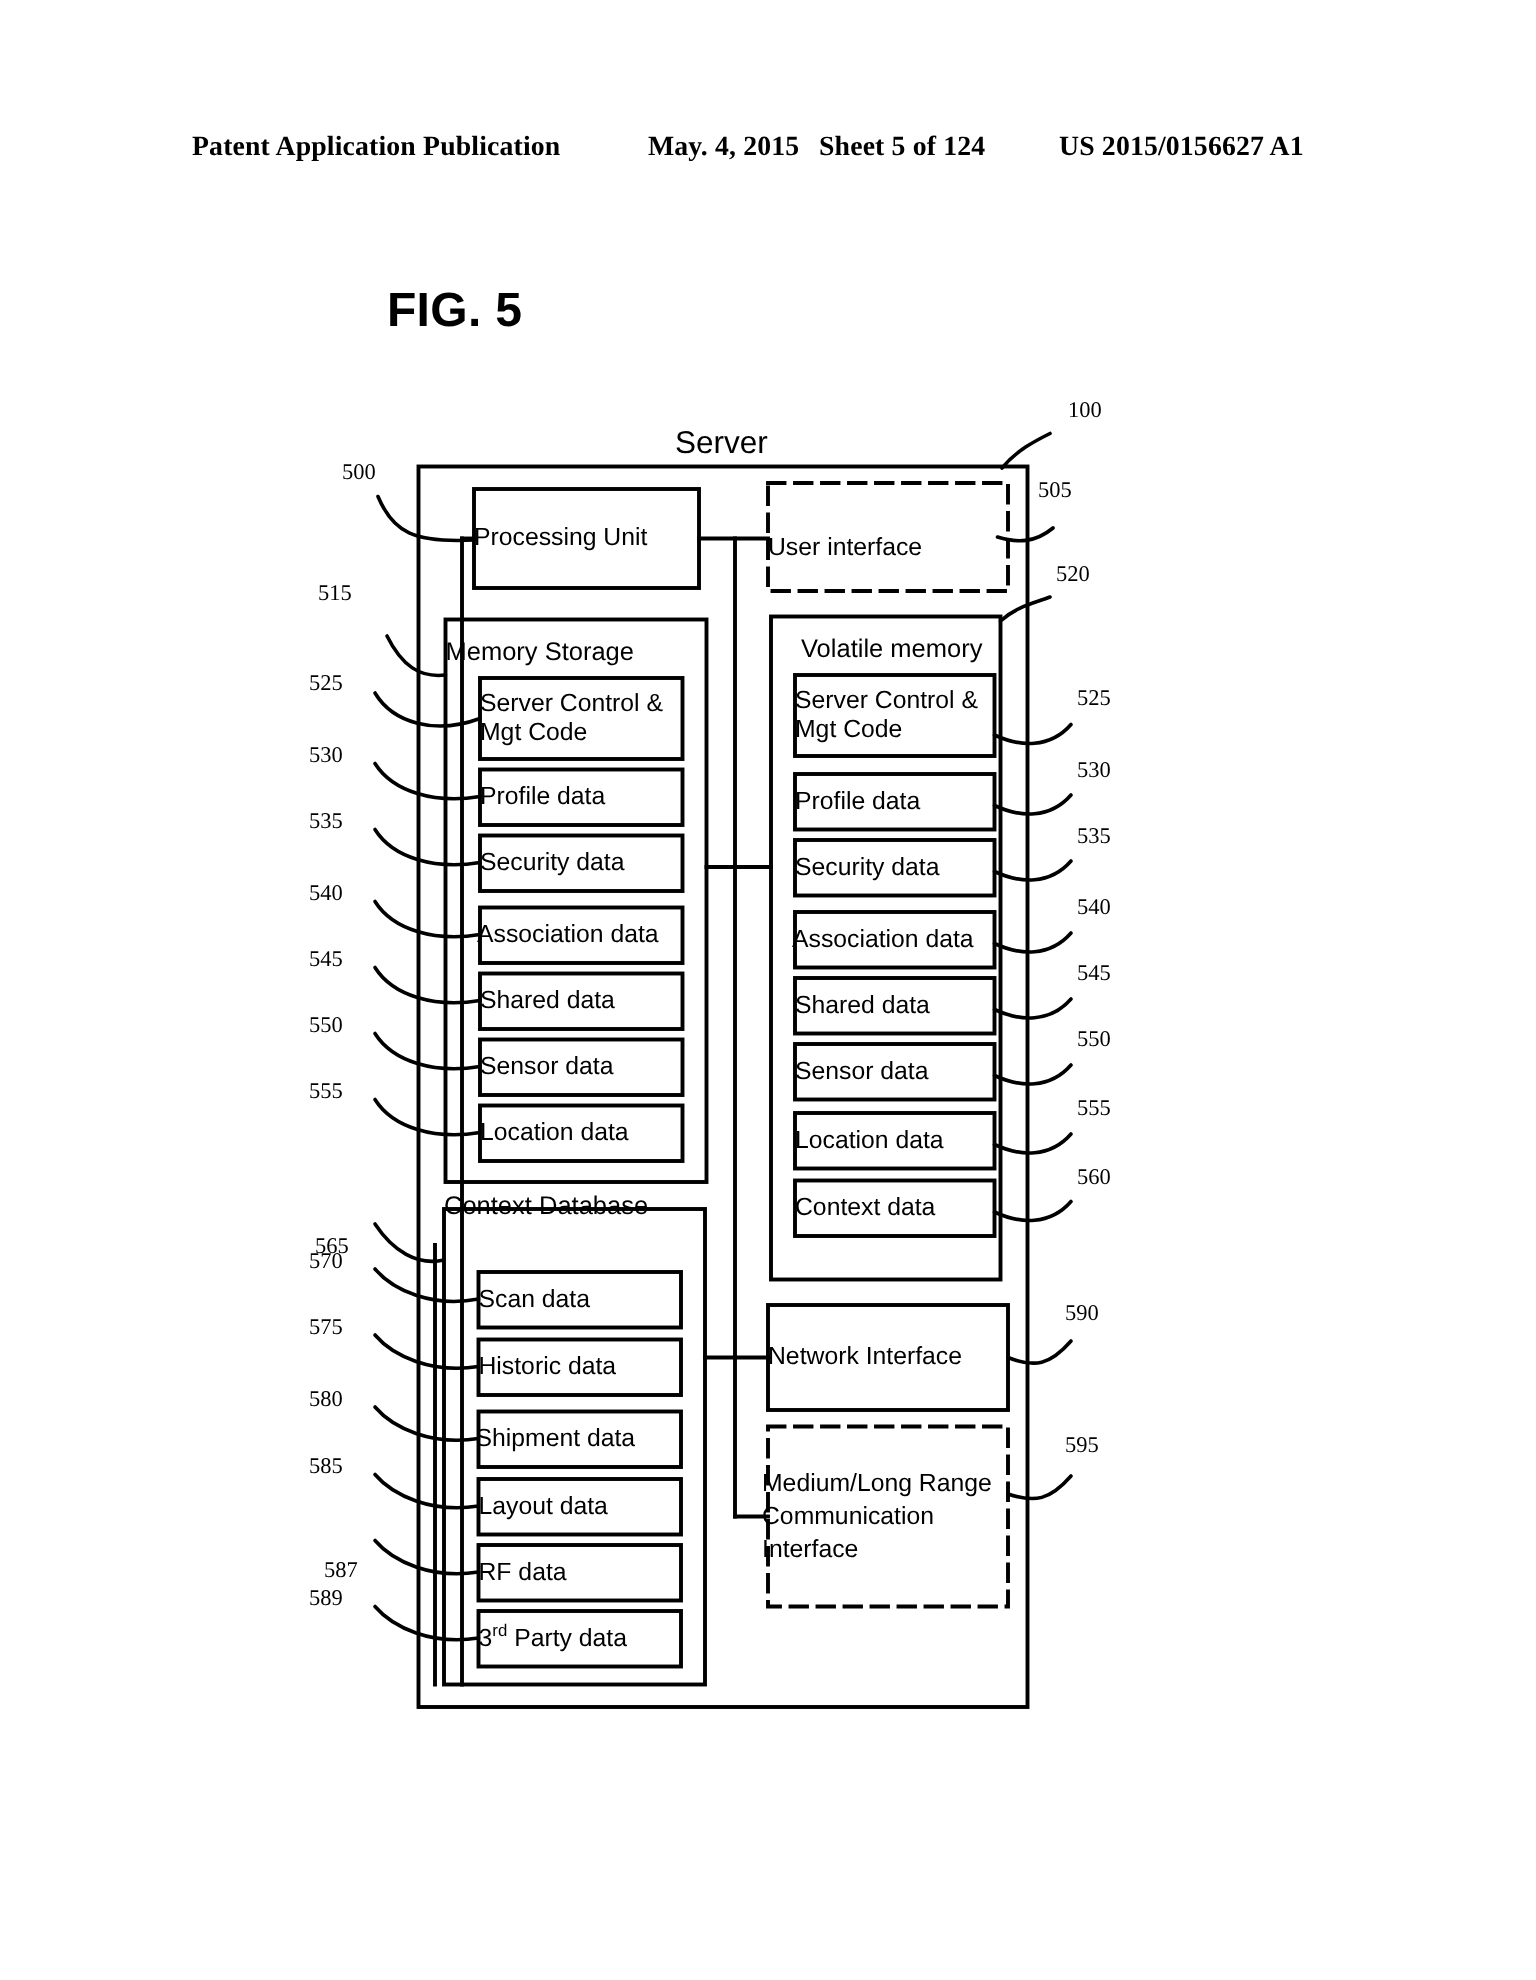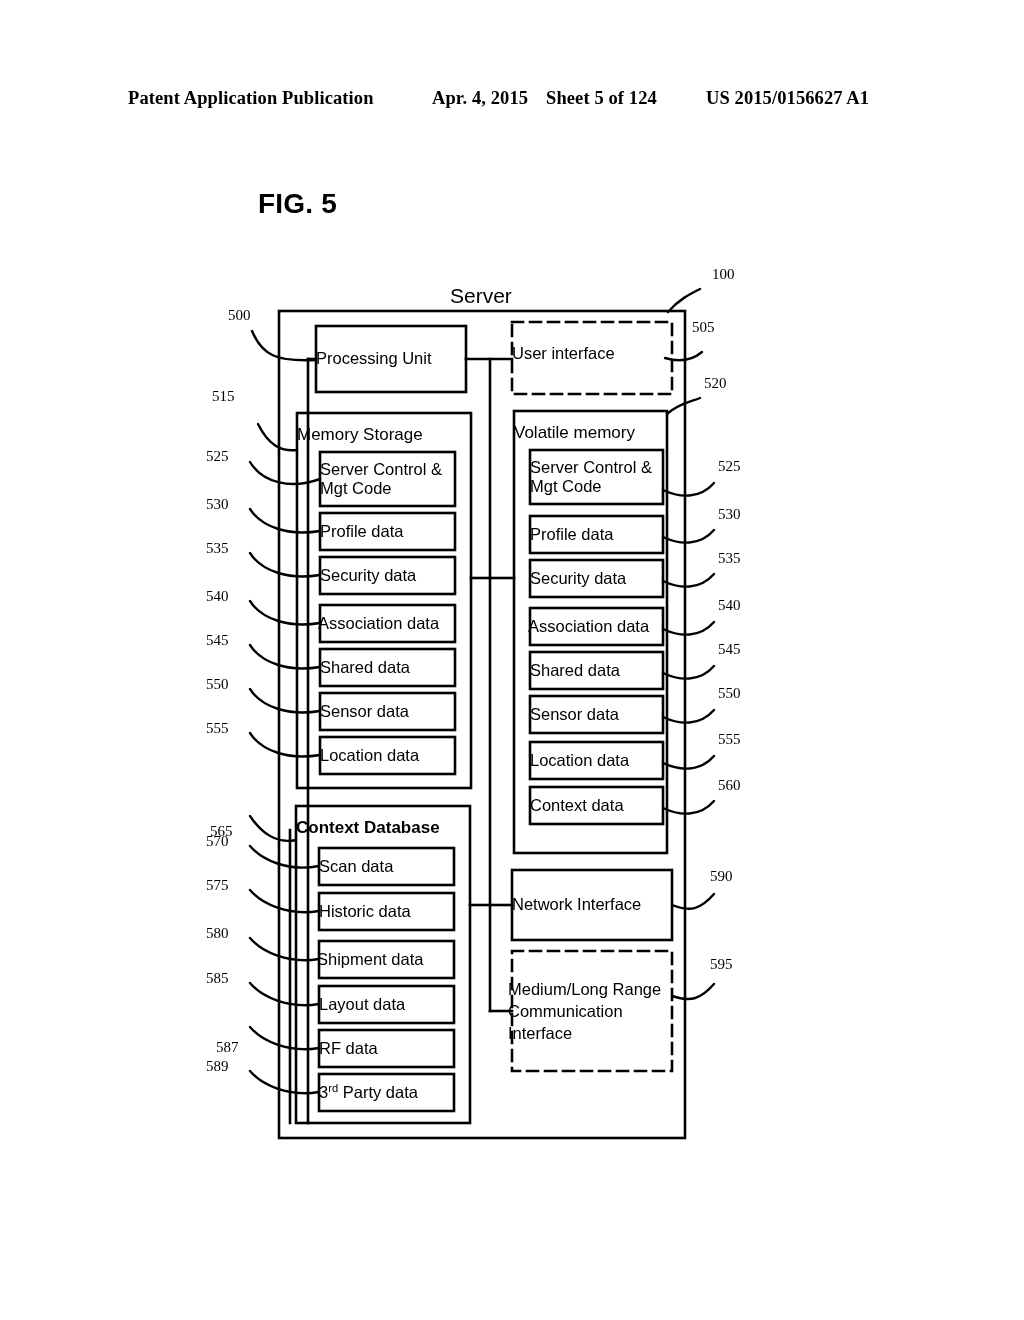--- a/index.html
+++ b/index.html
@@ -37,21 +37,21 @@
   .hdr-pub  { position: absolute; left: 128px; top: 0; }
   .hdr-date { position: absolute; left: 432px; top: 0; }
   .hdr-sheet{ position: absolute; left: 546px; top: 0; }
   .hdr-pat  { position: absolute; left: 706px; top: 0; }
 
   
   .fig-title {
     position: absolute;
     left: 258px;
     top: 188px;
-    font-size: 28px;
+    font-size: 32px;
     font-weight: bold;
     letter-spacing: 0.2px;
   }
 
   
   svg.draw {
     position: absolute;
     left: 0; top: 0;
     width: 1024px;
     height: 1320px;
@@ -83,21 +83,21 @@
   }
   sup { font-size: 0.68em; vertical-align: super; line-height: 0; }
 </style>
 </head>
 <body>
 
 <div class="page">
 
   <div class="hdr">
     <span class="hdr-pub">Patent Application Publication</span>
-    <span class="hdr-date">Apr. 4, 2015</span>
+    <span class="hdr-date">May. 4, 2015</span>
     <span class="hdr-sheet">Sheet 5 of 124</span>
     <span class="hdr-pat">US 2015/0156627 A1</span>
   </div>
 
   <div class="fig-title">FIG. 5</div>
 
   <svg class="draw" viewBox="0 0 1024 1320">
     <g fill="none" stroke="#000" stroke-width="2.6" stroke-linecap="square">
 
       <rect x="279" y="311" width="406" height="827"></rect>
@@ -223,27 +223,27 @@
       <path d="M714 894 C700 910, 690 912, 672 905"></path>
 
       <path d="M714 984 C700 1000, 690 1002, 672 996"></path>
     </g>
   </svg>
 
   <div class="server-cap" style="left:450px; top:284px;">Server</div>
 
   <div class="lbl" style="left:316px; top:349px; width:150px;">Processing Unit</div>
 
-  <div class="lbl" style="left:512px; top:344px; width:160px;">User interface</div>
+  <div class="lbl" style="left:512px; top:356px; width:160px;">User interface</div>
 
   <div class="lbl box-title" style="left:297px; top:425px; width:174px;">Memory Storage</div>
 
-  <div class="lbl box-title" style="left:514px; top:423px; width:153px;">Volatile memory</div>
-
-  <div class="lbl box-title" style="left:296px; top:818px; width:192px;font-weight:bold;">Context Database</div>
+  <div class="lbl box-title" style="left:534px; top:423px; width:153px;">Volatile memory</div>
+
+  <div class="lbl box-title" style="left:296px; top:794px; width:192px;">Context Database</div>
 
   <div class="lbl" style="left:512px; top:895px; width:160px;">Network Interface</div>
 
   <div class="lbl" style="left:508px; top:978px; width:168px; line-height:22px;">Medium/Long Range
 Communication
 Interface</div>
 
   <div class="lbl" style="left:320px; top:460px; width:135px;">Server Control &amp;
 Mgt Code</div>
   <div class="lbl" style="left:320px; top:522px; width:135px;">Profile data</div>

